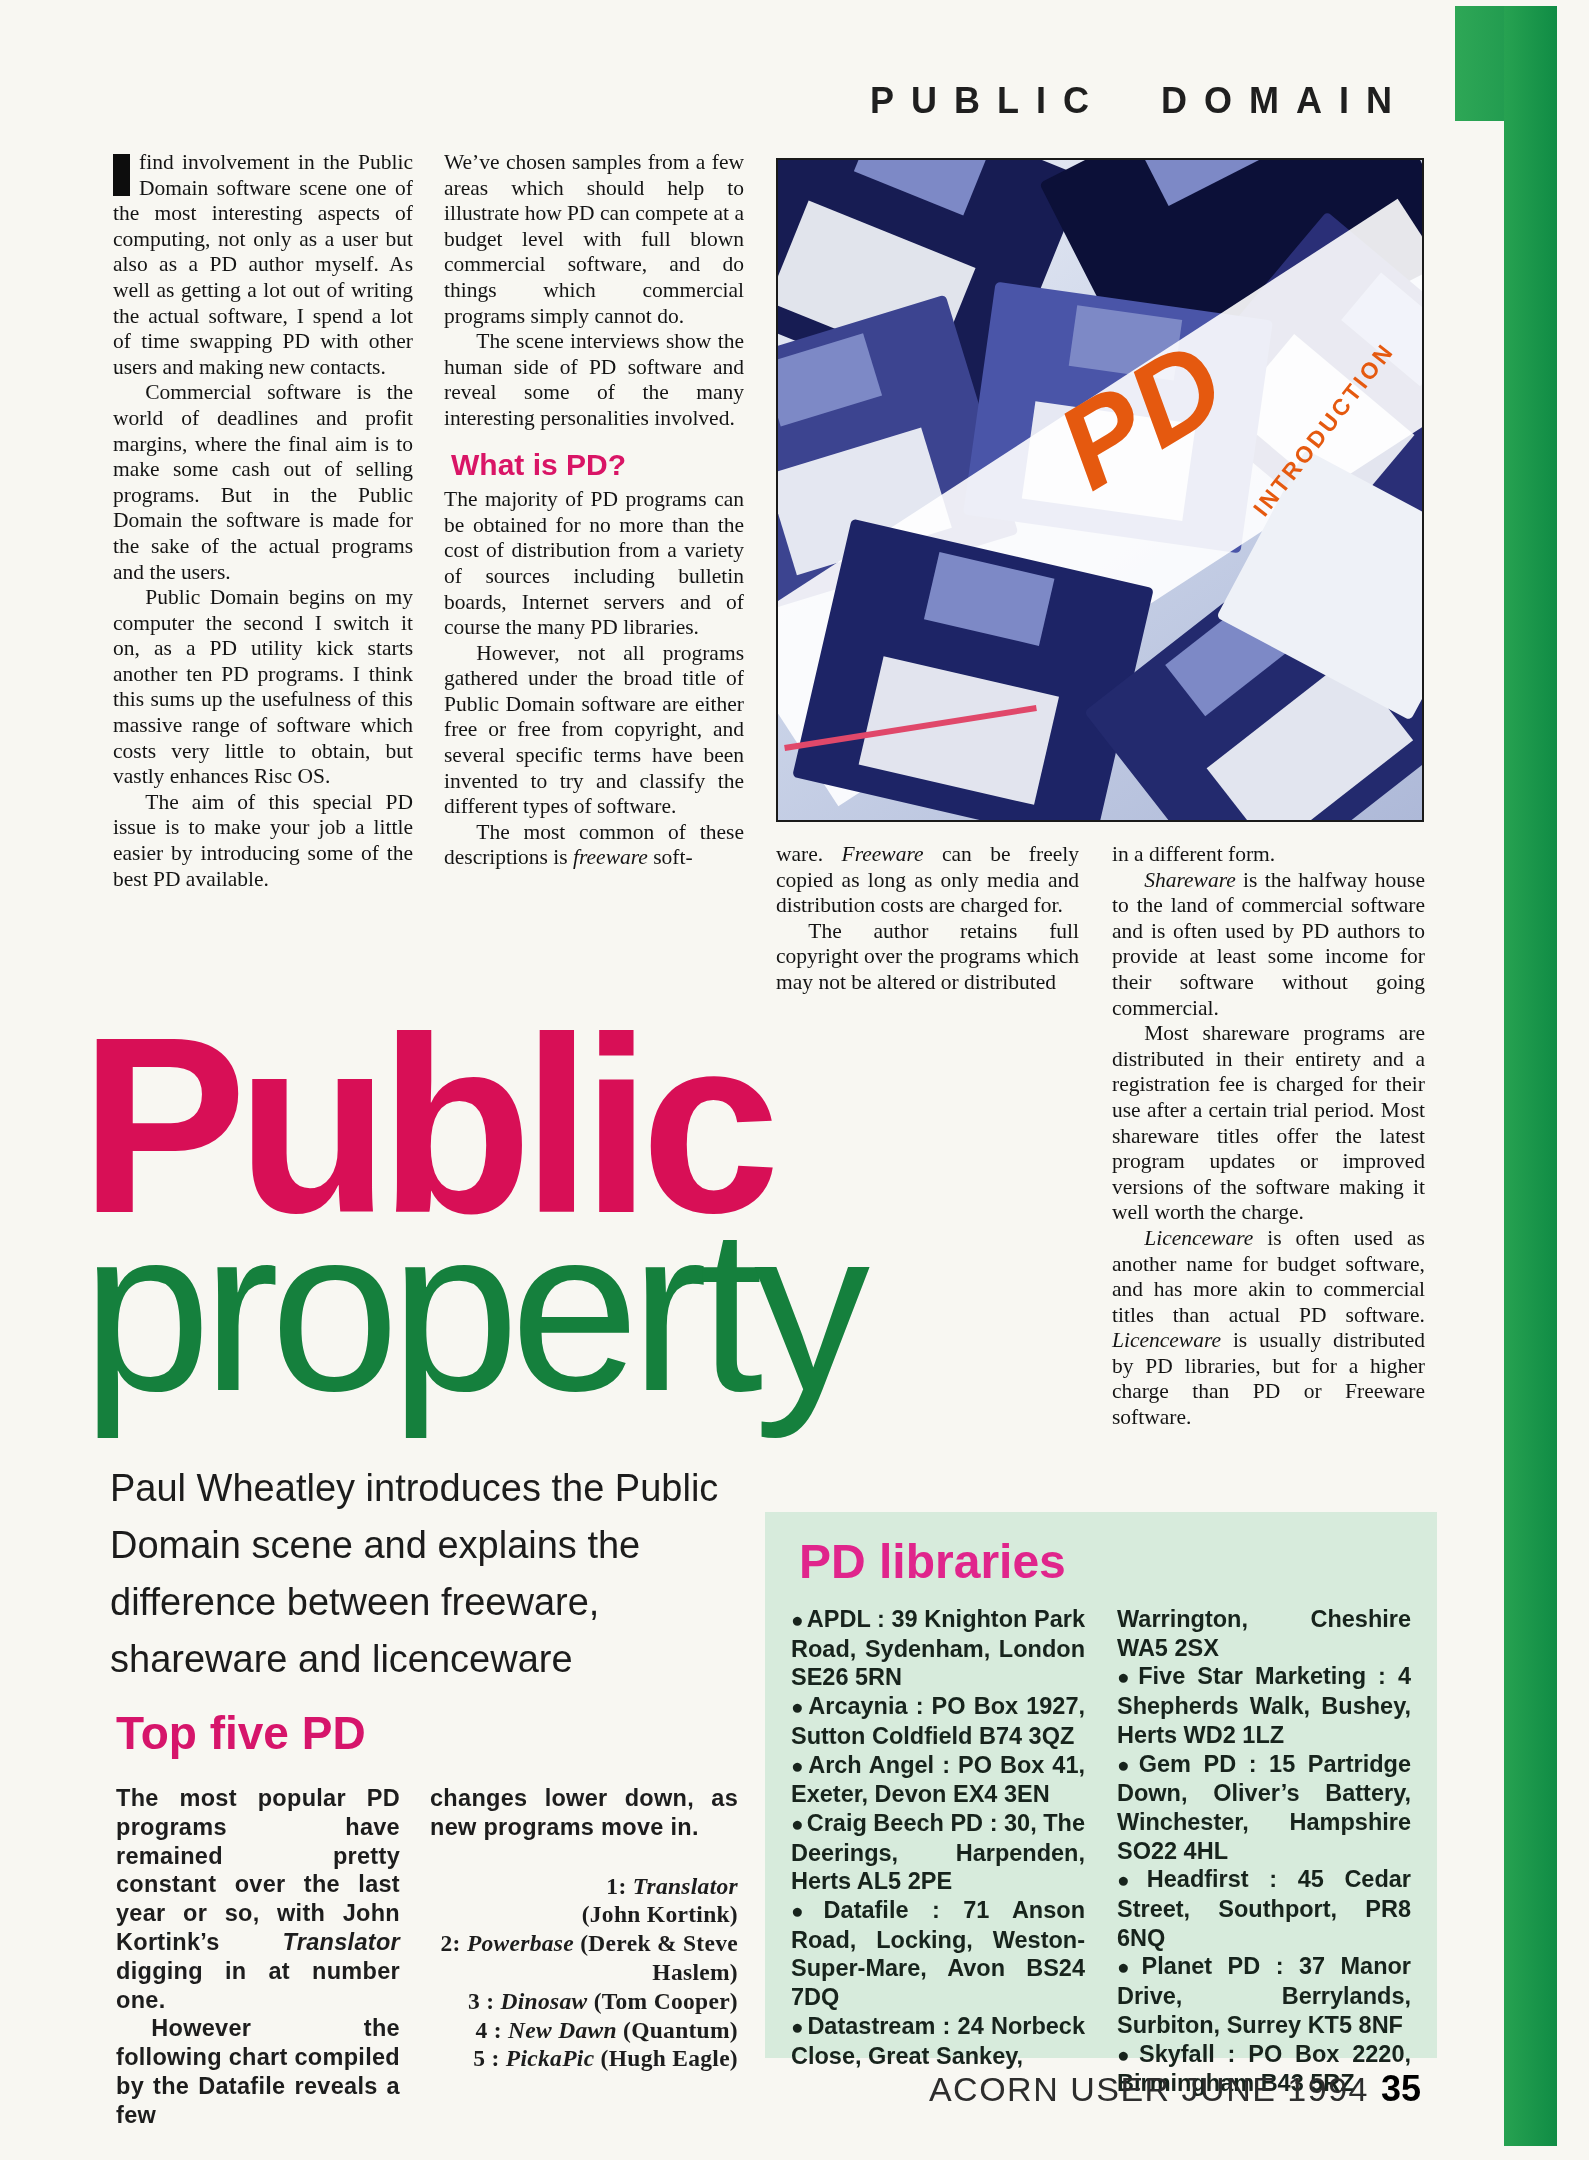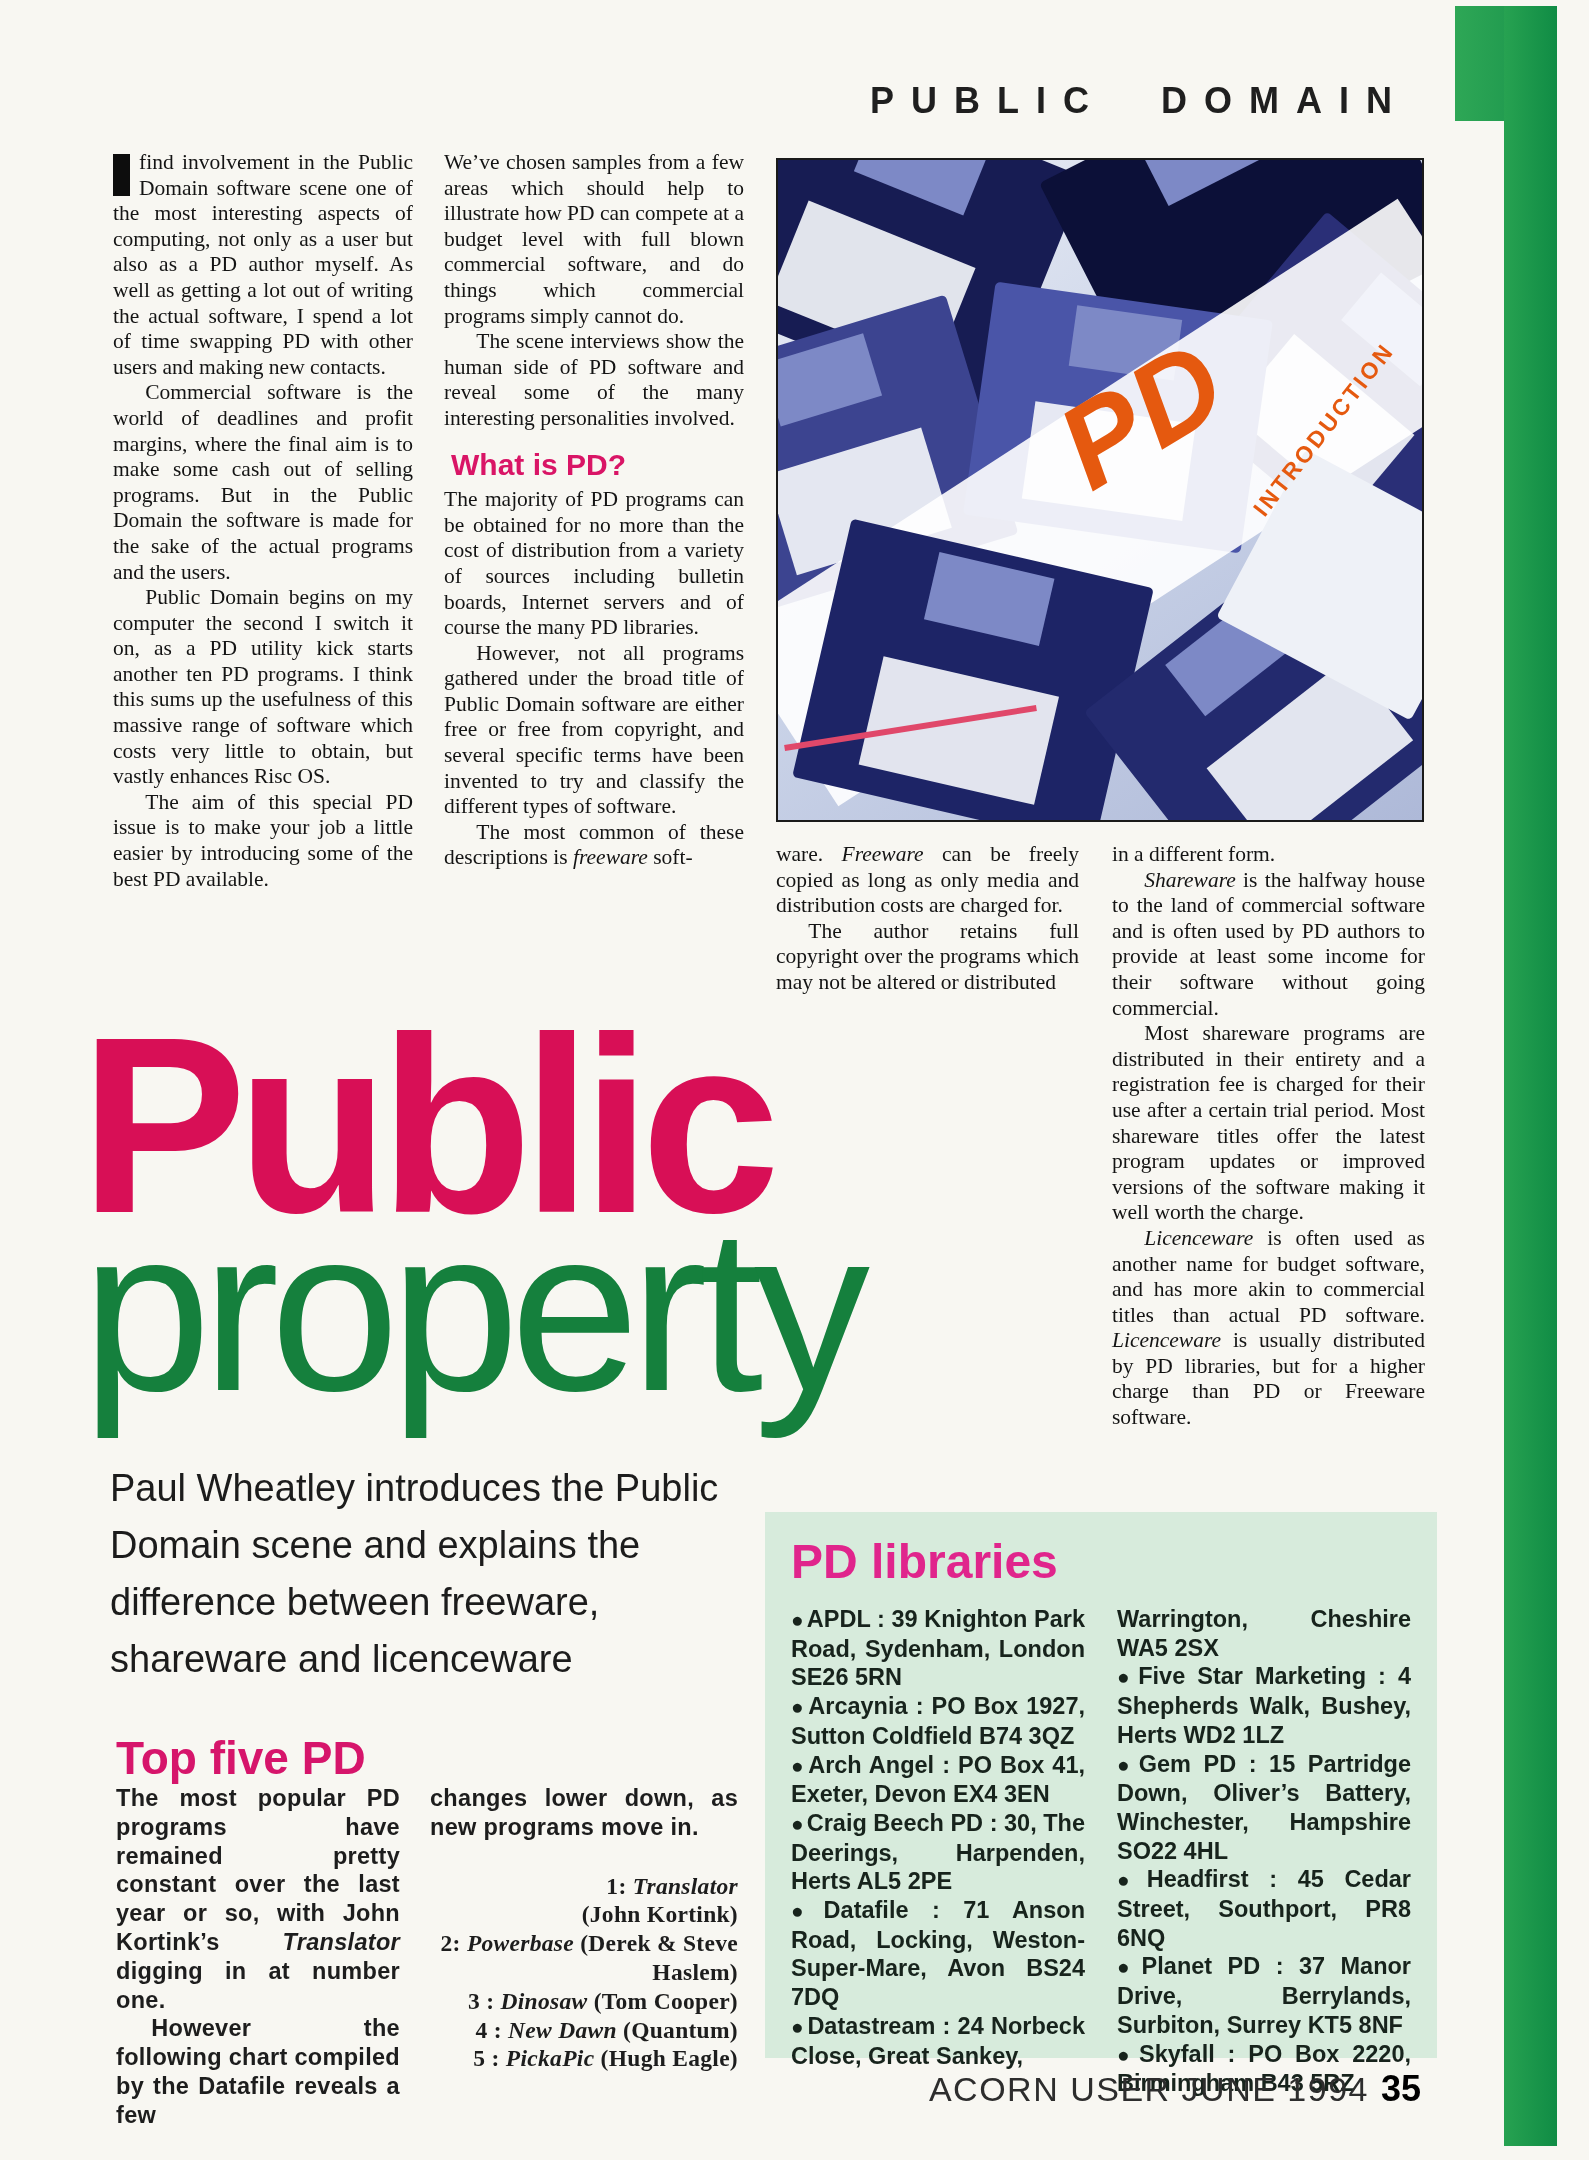--- a/index.html
+++ b/index.html
@@ -72,35 +72,35 @@
     line-height:235px;letter-spacing:-10px;color:#d80f56;}
   .headline-property{position:absolute;left:82px;top:1192px;
     font-family:"Liberation Sans",sans-serif;font-weight:400;font-size:232px;
     line-height:235px;letter-spacing:-9px;color:#15803d;}
 
   .standfirst{position:absolute;left:110px;top:1460px;width:668px;
     font-family:"Liberation Sans",sans-serif;font-size:38px;line-height:57px;color:#1c1c1c;}
 
   
   .topfive-head{position:absolute;left:116px;top:1706px;
-    font-family:"Liberation Sans",sans-serif;font-weight:800;font-size:46px;color:#d6156b;margin-top:25px;}
+    font-family:"Liberation Sans",sans-serif;font-weight:800;font-size:46px;color:#d6156b;}
   .tf-col{position:absolute;top:1784px;font-family:"Liberation Sans",sans-serif;
     font-weight:700;font-size:23.5px;line-height:28.8px;letter-spacing:.3px;
     text-align:justify;color:#1d1d1d;}
   .tf-col1{left:116px;width:284px;}
   .tf-col2{left:430px;width:308px;}
   .chart{margin-top:30px;}
   .chart-item{padding-left:2.9em;text-indent:-2.9em;text-align:right;font-family:Liberation Serif, serif;}
 
   
   .libbox{position:absolute;left:765px;top:1512px;width:672px;height:546px;
     background:#d7ebdc;}
   .libbox-inner{padding:20px 26px 0 26px;}
   .lib-head{font-family:"Liberation Sans",sans-serif;font-weight:800;font-size:48px;
-    color:#e0258c;margin:2px 0 16px 0;}
+    color:#e0258c;margin:2px 0 16px 8px;}
   .lib-cols{display:flex;gap:32px;}
   .lib-col{width:301px;font-family:"Liberation Sans",sans-serif;font-weight:700;
     font-size:23.5px;line-height:28.7px;color:#17231c;text-align:justify;}
   .lib-entry{margin:0;}
   .bullet{font-size:21px;margin-right:3px;}
 
   
   .footer{position:absolute;right:168px;top:2068px;font-family:"Liberation Sans",sans-serif;
     font-size:34px;color:#2d2d2d;letter-spacing:1.5px;white-space:nowrap;}
   .page-num{font-weight:800;color:#000;font-size:36px;margin-left:12px;letter-spacing:0;}

